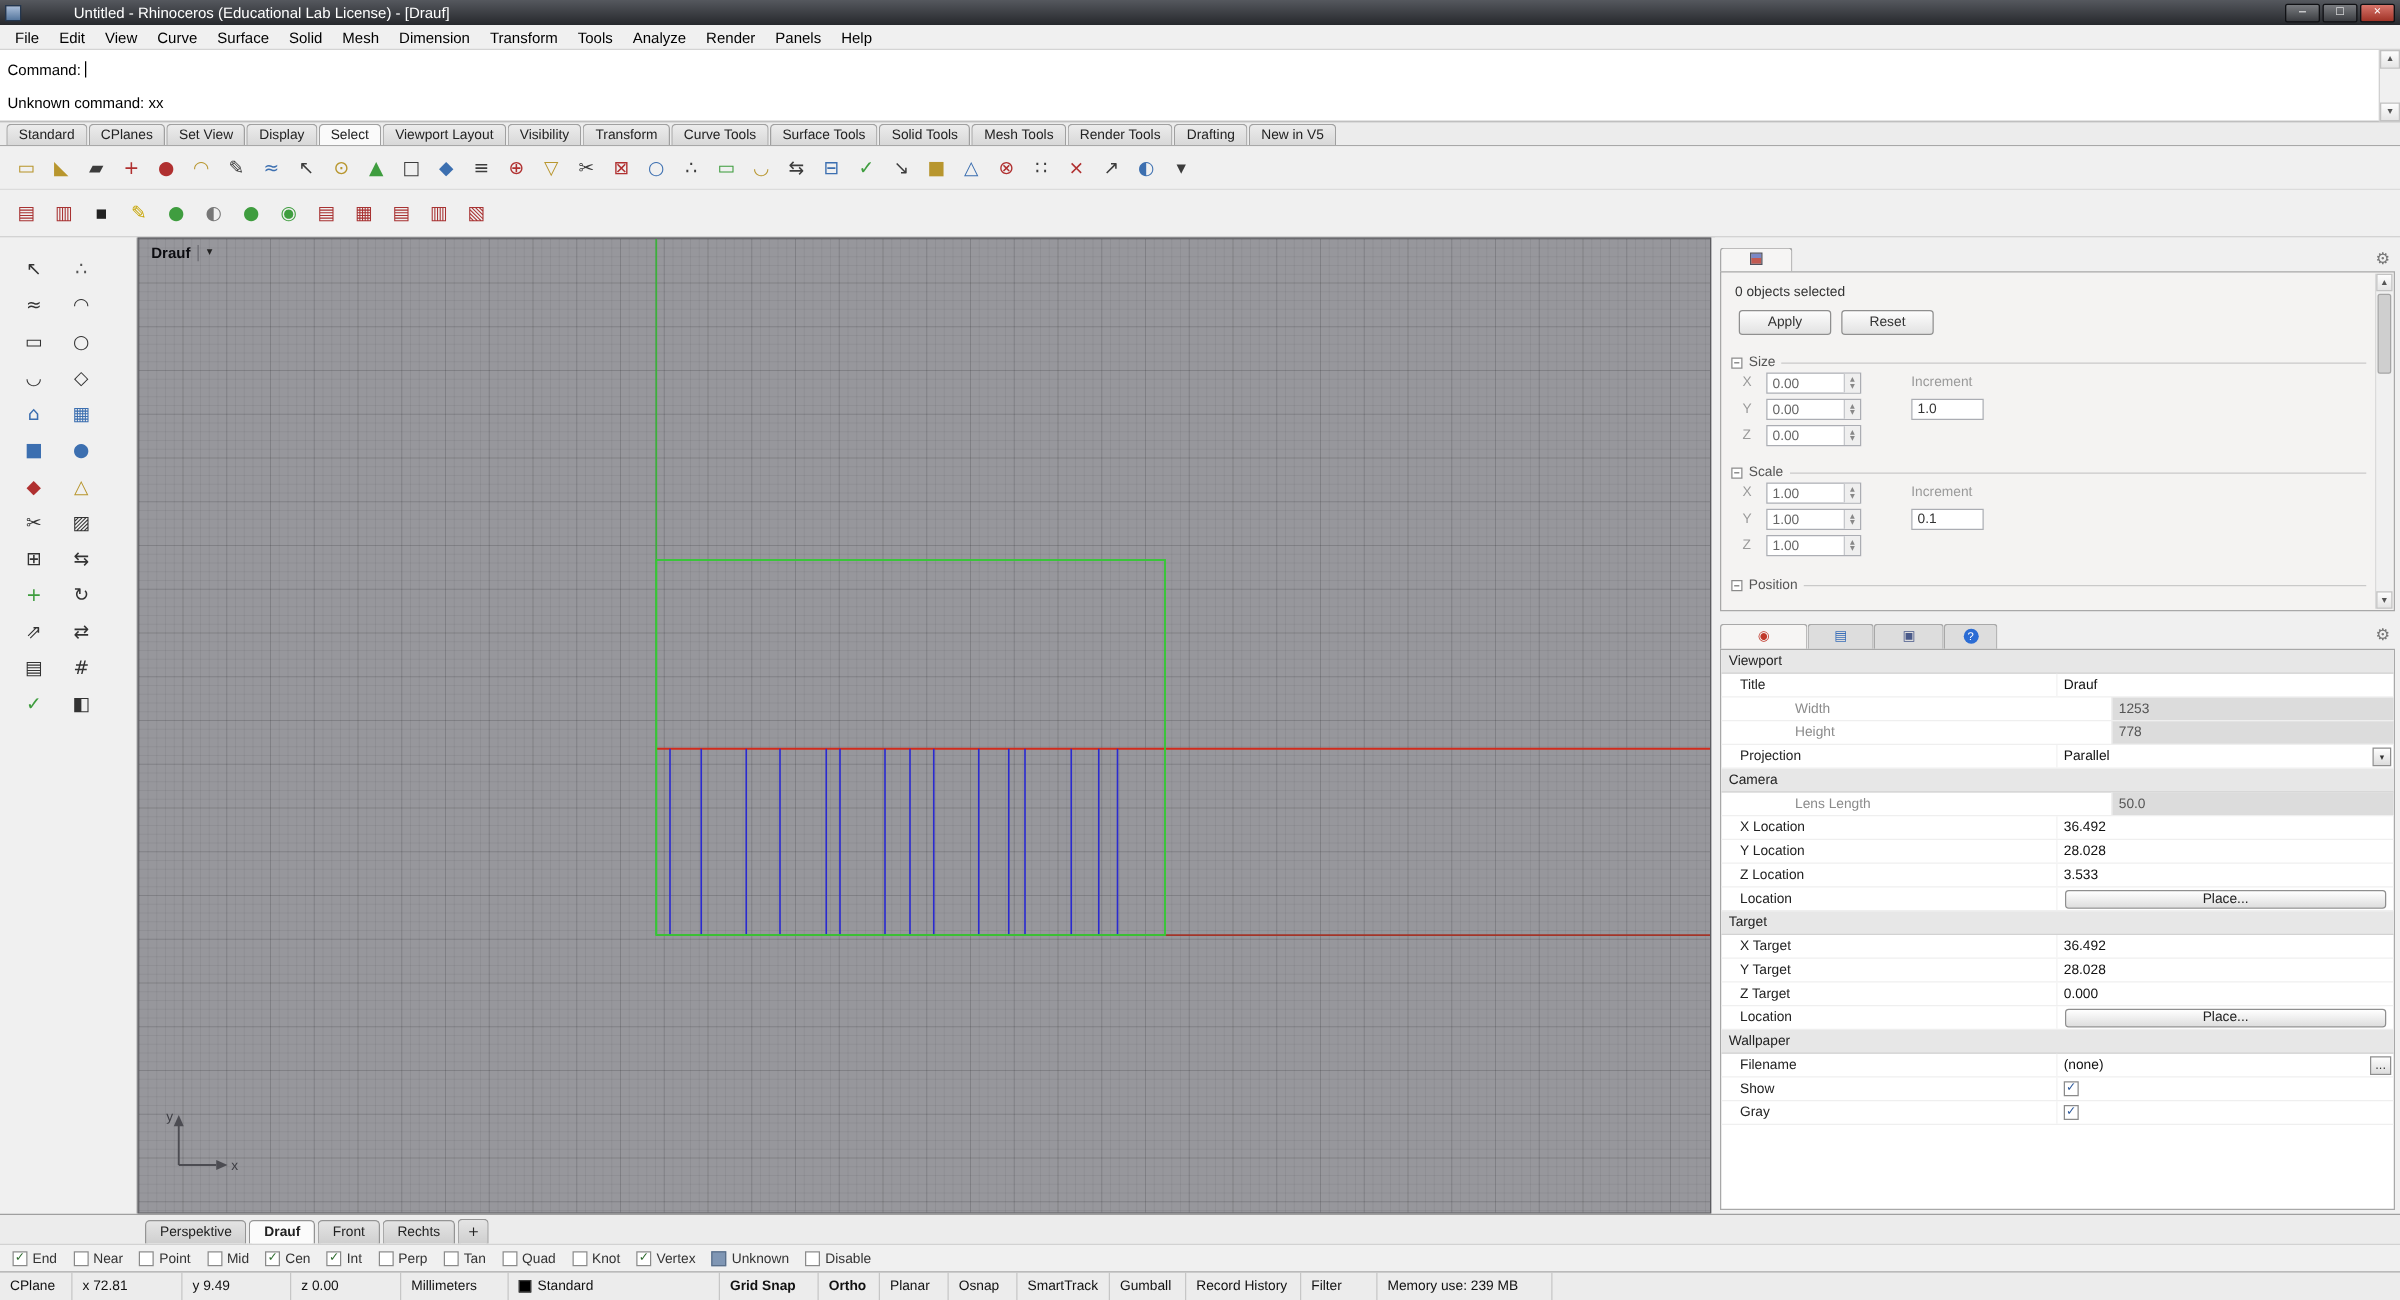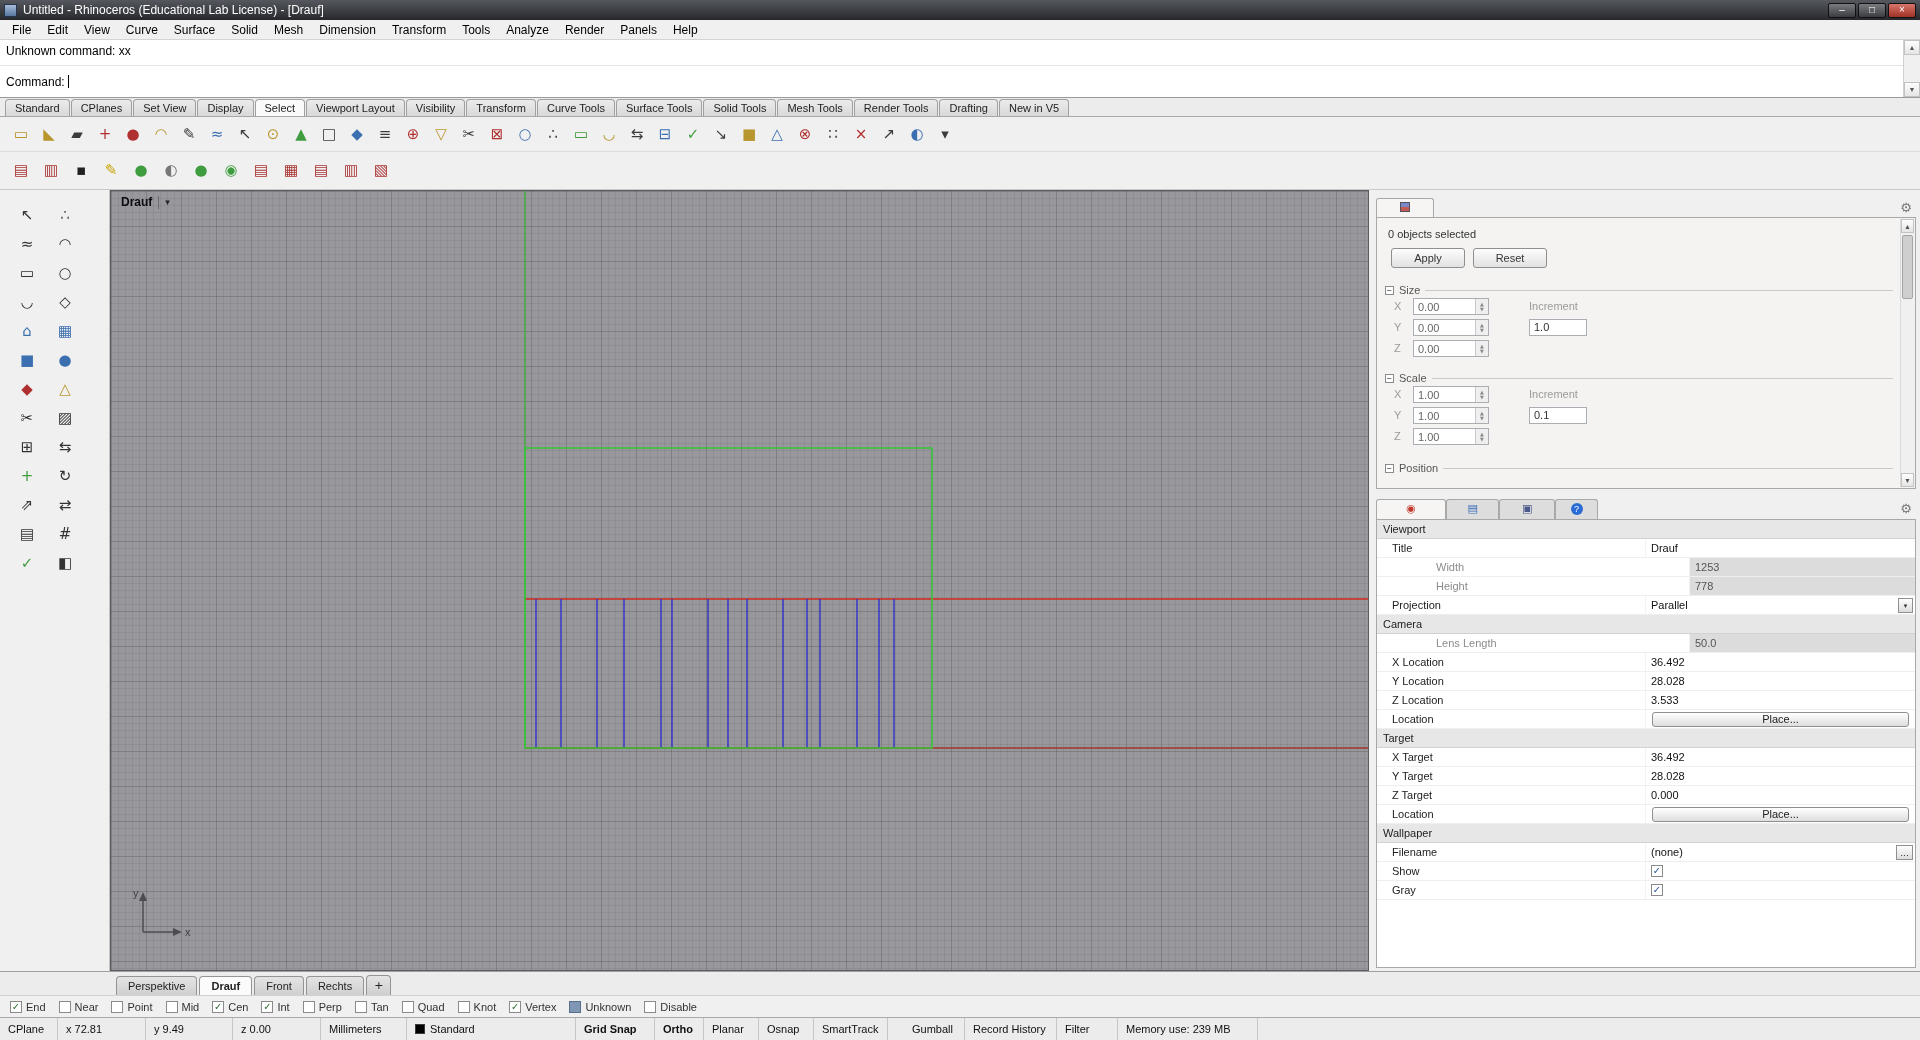--- a/index.html
+++ b/index.html
@@ -3,21 +3,21 @@
 <meta charset="utf-8">
 <style>
   * { box-sizing: border-box; margin: 0; padding: 0; }
   body { font-family: "Liberation Sans", sans-serif; background: #fff; }
   #app { position: relative; width: 1920px; height: 1040px; background: #f0f0f0; overflow: hidden; font-size: 12px; color: #000; }
 
   
   #titlebar { position: absolute; left: 0; top: 0; width: 100%; height: 20px;
     background: linear-gradient(#55585e, #26282c); color: #fff; display: flex; align-items: center; padding: 0 4px; }
   .app-ico { width: 13px; height: 13px; background: linear-gradient(#a9bdd8, #56779e); border: 1px solid #24364d; margin-right: 6px; flex: none; }
-  #win-title { font-size: 12px; white-space: nowrap; }
+  #win-title { font-size: 12px; white-space: nowrap; margin-left: 36px; }
   #winbtns { margin-left: auto; display: flex; }
   .winbtn { width: 28px; height: 15px; margin-left: 2px; background: linear-gradient(rgba(255,255,255,0.25), rgba(255,255,255,0.06)); border: 1px solid #101114; color: #fff; font-size: 10px; line-height: 12px; display: flex; align-items: center; justify-content: center; border-radius: 2px; }
   .winbtn.close { background: linear-gradient(#d8756b, #a03226); }
 
   
   #menubar { position: absolute; left: 0; top: 20px; width: 100%; height: 20px; background: #f0f0f0; border-bottom: 1px solid #d4d4d4; display: flex; align-items: center; padding-left: 4px; }
   .menu-item { padding: 0 8px; height: 20px; line-height: 20px; font-size: 12px; }
 
   
   #cmdarea { position: absolute; left: 0; top: 40px; width: 100%; height: 58px; background: #fff; border-bottom: 1px solid #9a9a9a; }
@@ -144,25 +144,25 @@
       <div class="menu-item">Dimension</div>
       <div class="menu-item">Transform</div>
       <div class="menu-item">Tools</div>
       <div class="menu-item">Analyze</div>
       <div class="menu-item">Render</div>
       <div class="menu-item">Panels</div>
       <div class="menu-item">Help</div>
     </div>
 
   <div id="cmdarea">
-    <div id="cmd-history">Unknown command: xx</div>
     <div id="cmd-prompt">
       <span>Command:</span>
       <span id="caret"></span>
     </div>
+    <div id="cmd-history">Unknown command: xx</div>
     <div id="cmd-scroll">
       <div class="scr-btn">▲</div>
       <div class="scr-track"></div>
       <div class="scr-btn">▼</div>
     </div>
   </div>
 
   <div id="tabstrip">
       <div class="ttab">Standard</div>
       <div class="ttab">CPlanes</div>
@@ -759,21 +759,21 @@
       </div>
       <div class="st-cell" style="width: 55px;">
         <span>Planar</span>
       </div>
       <div class="st-cell" style="width: 55px;">
         <span>Osnap</span>
       </div>
       <div class="st-cell" style="width: 74px;">
         <span>SmartTrack</span>
       </div>
-      <div class="st-cell" style="width: 61px; margin-left: 16px;">
+      <div class="st-cell" style="width: 61px;">
         <span>Gumball</span>
       </div>
       <div class="st-cell" style="width: 92px;">
         <span>Record History</span>
       </div>
       <div class="st-cell" style="width: 61px;">
         <span>Filter</span>
       </div>
       <div class="st-cell" style="width: 140px;">
         <span>Memory use: 239 MB</span>

